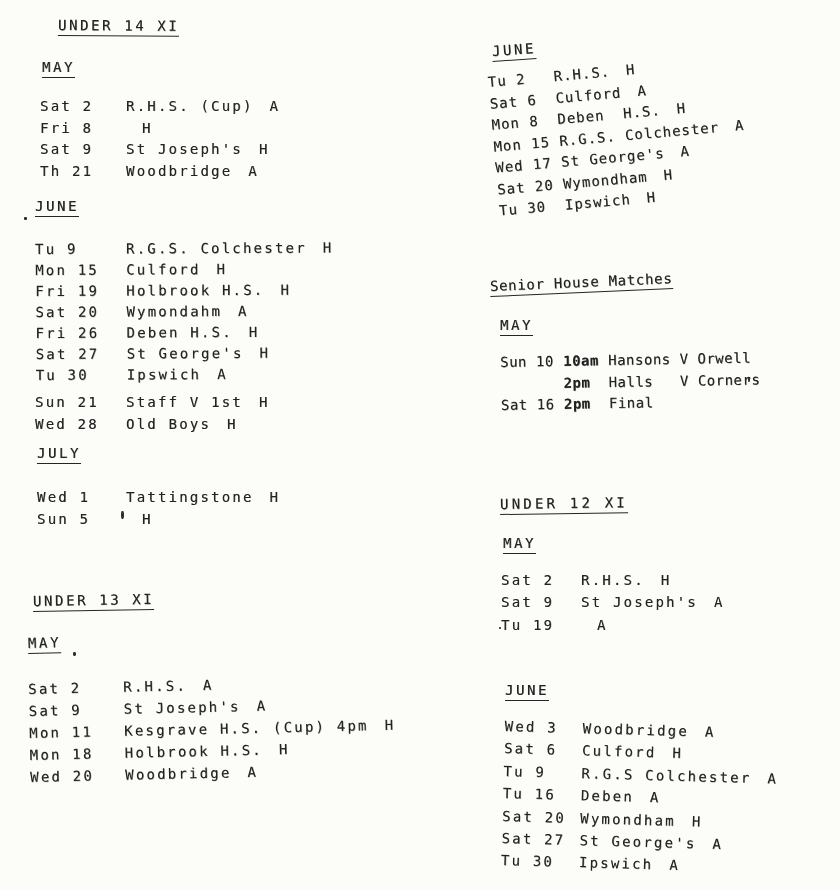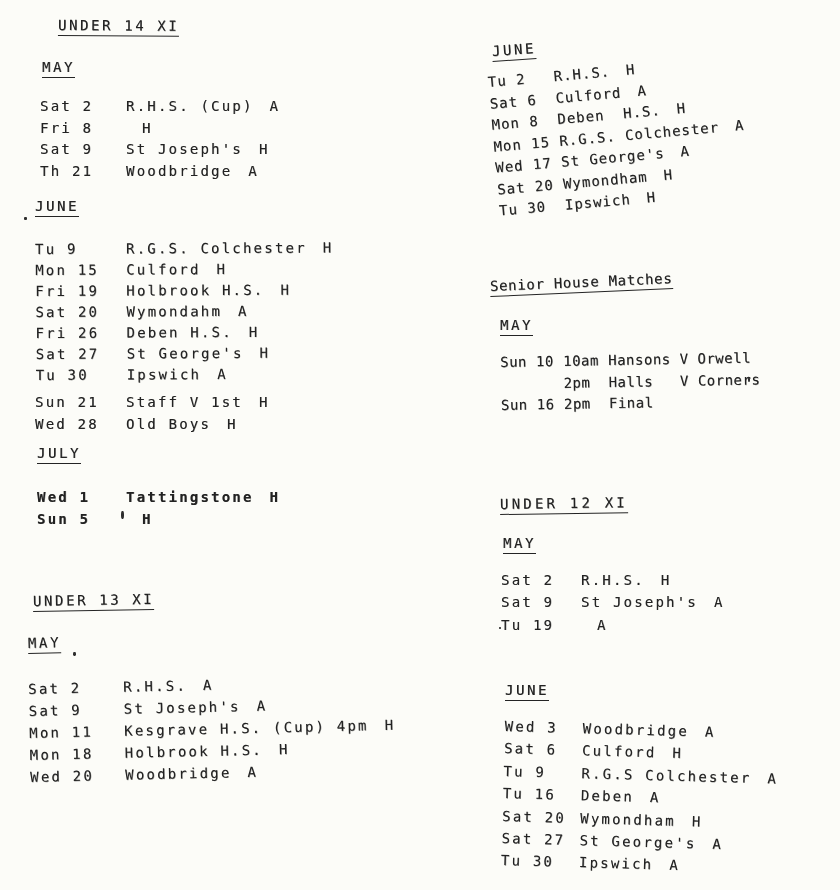--- a/index.html
+++ b/index.html
@@ -37,21 +37,21 @@
     display: flex;
     align-items: baseline;
     height: var(--lh, 21px);
     line-height: var(--lh, 21px);
     font-size: 14px;
     letter-spacing: var(--ls, 2.2px);
     white-space: pre;
     text-shadow: 0.45px 0.45px 0 rgba(30,30,30,0.45);
   }
   .row .date  { width: var(--dw, 88px); flex: none; }
-  .row .time  { width: var(--tw, 45px); flex: none; }
+  .row .time  { width: var(--tw, 45px); flex: none; font-weight: bold; }
   .row .venue { margin-left: 16px; }
   .row .match { white-space: pre; }
   
   .speck {
     position: absolute;
     background: #2e2e2e;
     border-radius: 40%;
   }
 </style>
 </head>
@@ -146,21 +146,21 @@
 
       <div class="row">
         <span class="date">Wed 28</span>
         <span class="opp">Old Boys</span>
         <span class="venue">H</span>
       </div>
     </div>
 
   <h3 class="h" style="left:37px; top:446px;">JULY</h3>
 
-  <div class="list" style="left:37px; top:486px;font-weight:bold; --dw:89px; --lh:22px;">
+  <div class="list" style="left:37px; top:486px; --dw:89px; --lh:22px;">
 
       <div class="row">
         <span class="date">Wed 1</span>
         <span class="opp">Tattingstone</span>
         <span class="venue">H</span>
       </div>
 
       <div class="row">
         <span class="date">Sun 5</span>
         <span class="venue">H</span>
@@ -263,21 +263,21 @@
         <span class="match">Hansons V Orwell</span>
       </div>
 
       <div class="row">
         <span class="date"></span>
         <span class="time">2pm</span>
         <span class="match">Halls   V Corners</span>
       </div>
 
       <div class="row">
-        <span class="date">Sun 16</span>
+        <span class="date">Sat 16</span>
         <span class="time">2pm</span>
         <span class="match">Final</span>
       </div>
     </div>
 
   <h2 class="h wide" style="left:500px; top:497px; transform:rotate(-0.8deg);">UNDER 12 XI</h2>
 
   <h3 class="h" style="left:503px; top:536px;">MAY</h3>
 
   <div class="list" style="left:501px; top:569px; --dw:80px; --lh:22.3px;">

